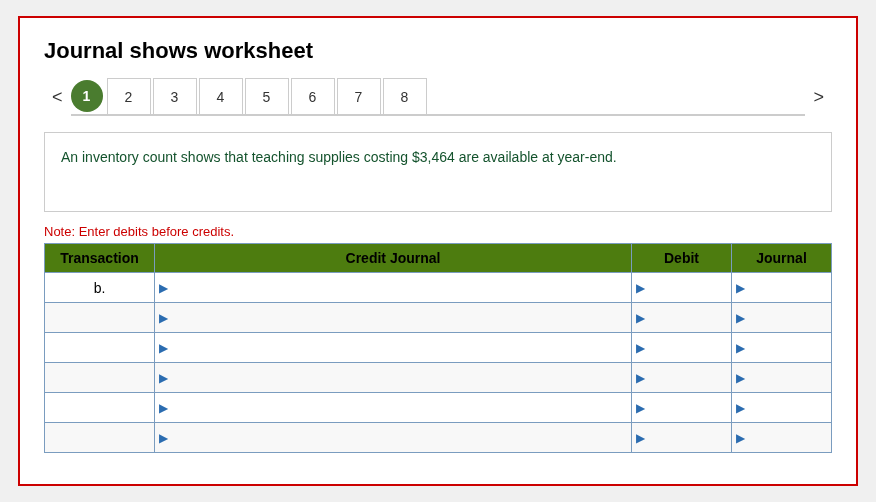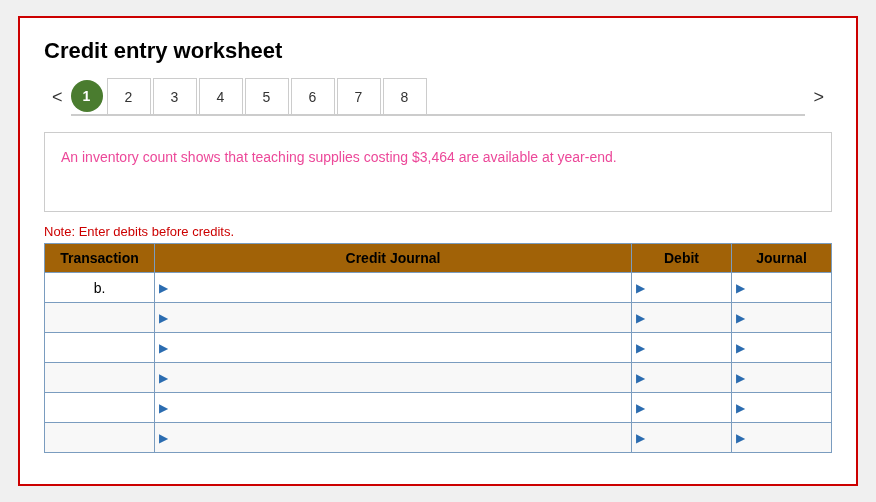--- a/index.html
+++ b/index.html
@@ -81,39 +81,39 @@
       margin-bottom: 2px;
       margin-right: 4px;
     }
 
     .description-box {
       border: 1px solid #ccc;
       background: #ffffff;
       padding: 14px 16px;
       margin-bottom: 12px;
       line-height: 1.5;
-      color: #ec4899;
+      color: #14532d;
       font-size: 14px;
       min-height: 80px;
     }
 
     .note-text {
       color: #cc0000;
       font-size: 13px;
       margin-bottom: 4px;
     }
 
     .journal-table {
       width: 100%;
       border-collapse: collapse;
       font-size: 14px;
     }
 
     .journal-table th {
-      background: #a16207;
+      background: #4d7c0f;
       border: 1px solid #7a9cbf;
       padding: 6px 10px;
       text-align: center;
       font-weight: bold;
       color: #000;
     }
 
     .journal-table th.transaction-col {
       width: 110px;
     }
@@ -176,21 +176,21 @@
 
     .journal-table tbody tr:nth-child(even) td {
       background: #f8f8f8;
     }
   </style>
 </head>
 <body>
 
 <div class="main-container">
 
-  <div class="page-title">Credit entry worksheet</div>
+  <div class="page-title">Journal shows worksheet</div>
 
   <div class="nav-row">
     <span class="nav-arrow">&lt;</span>
 
     <div class="tabs-container">
       <div class="tab active">
         <span>1</span>
       </div>
       <div class="tab">
         <span>2</span>

